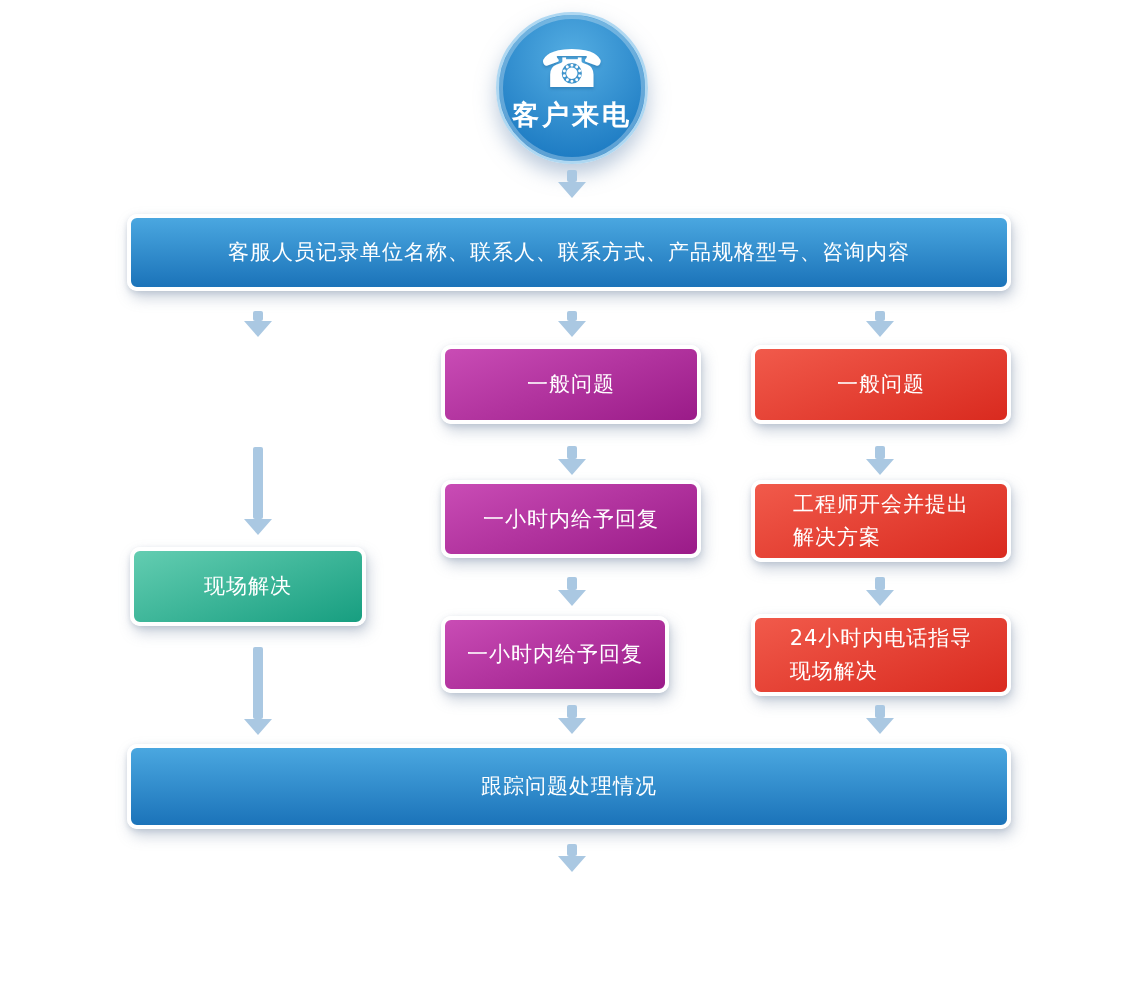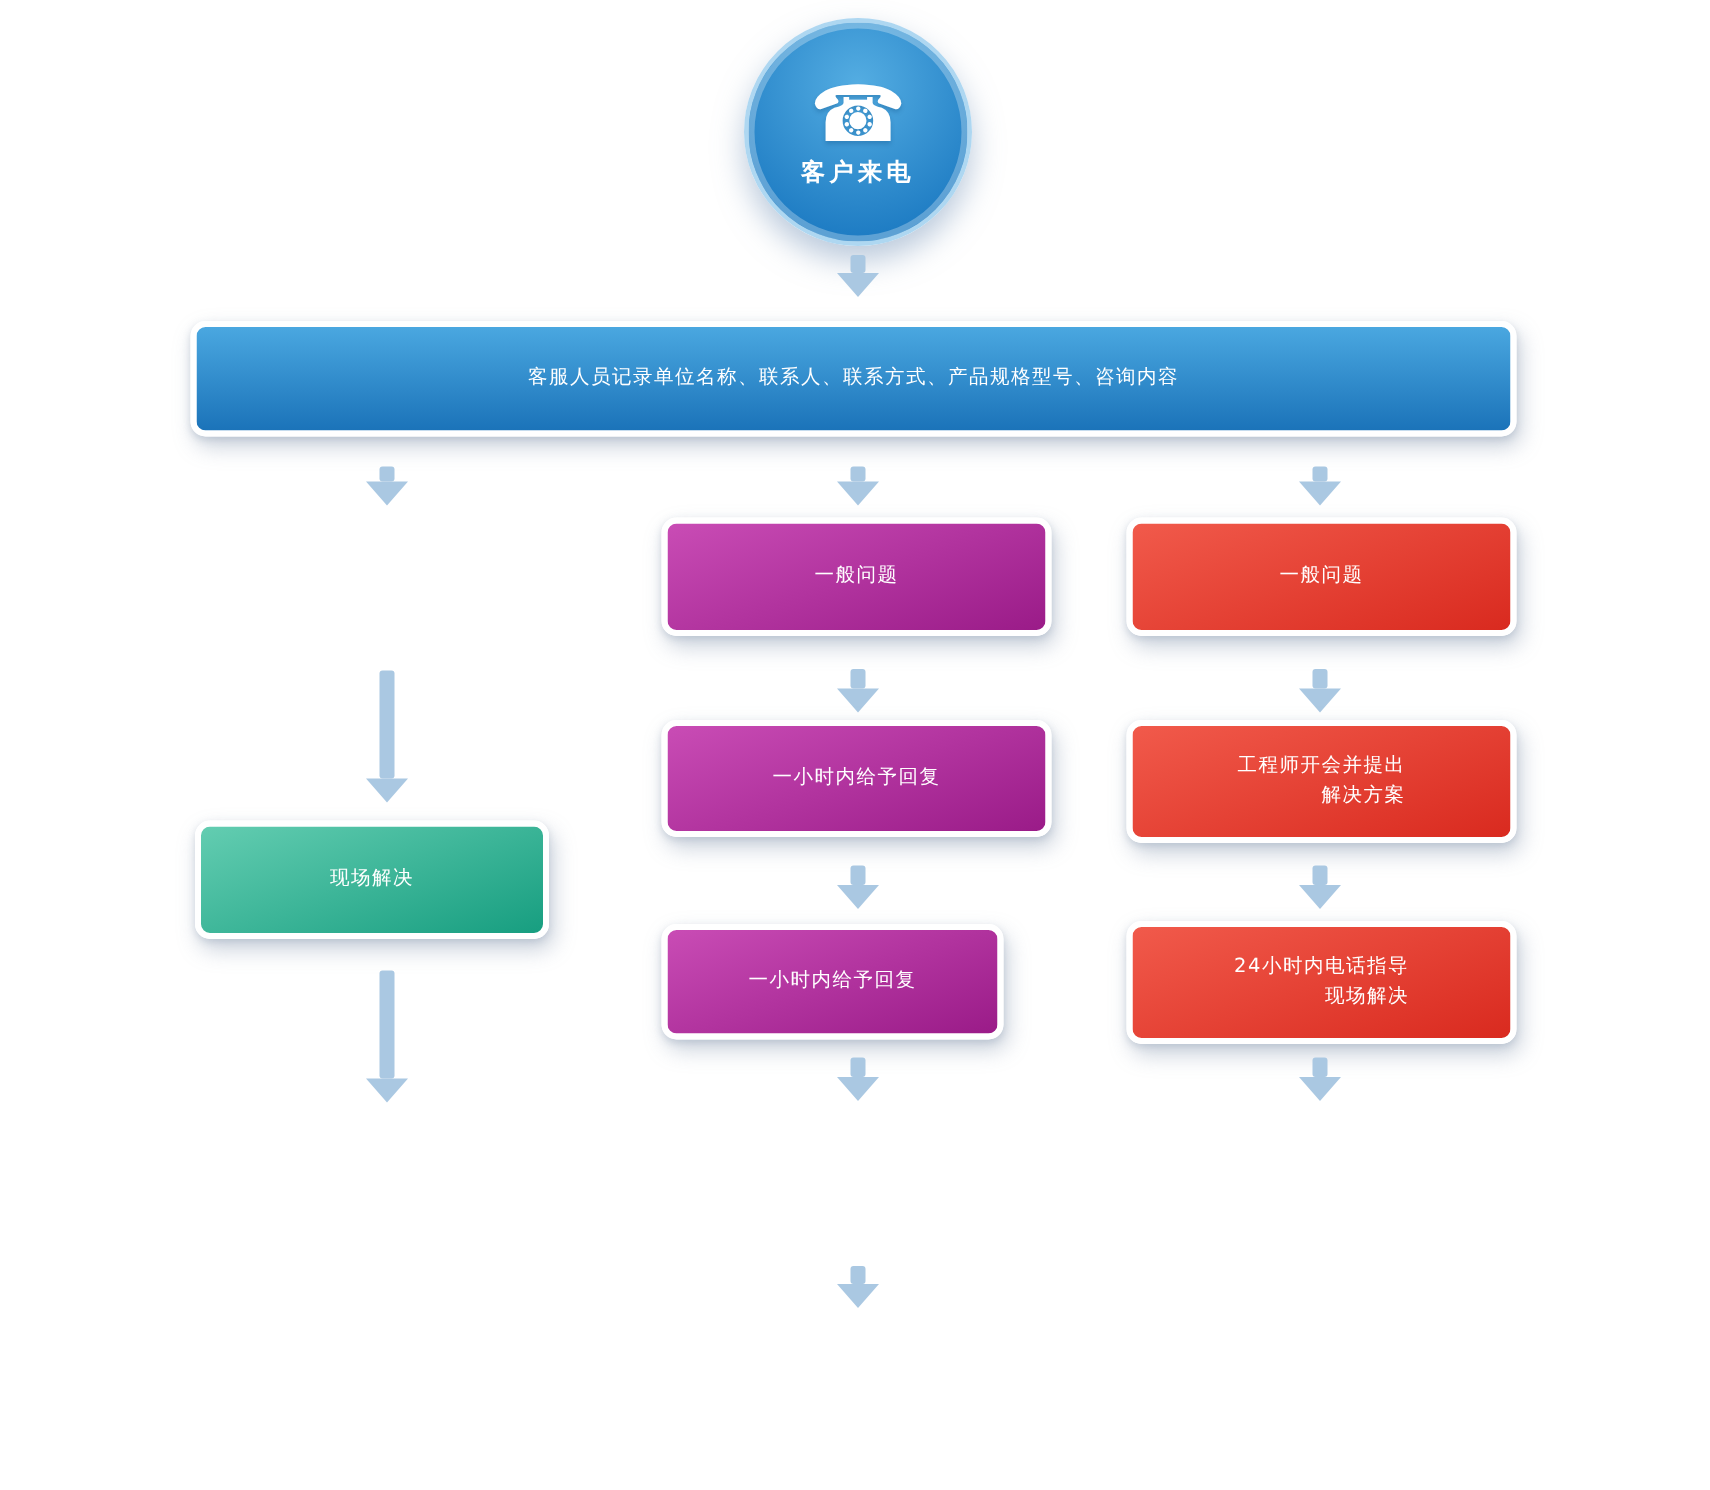--- a/index.html
+++ b/index.html
@@ -5,22 +5,22 @@
   * { margin:0; padding:0; box-sizing:border-box; }
   html,body { background:#ffffff; }
   body { font-family:"DejaVu Sans","Liberation Sans",sans-serif; }
 
   .canvas { position:relative; width:1140px; height:993px; margin:0 auto; background:#ffffff; overflow:hidden; }
 
   
   .node {
     position:absolute;
     display:flex; align-items:center; justify-content:center;
-    text-align:right;
-    color:#ffffff; font-size:13px; letter-spacing:1px;
+    text-align:left;
+    color:#ffffff; font-size:21px; letter-spacing:1px;
     white-space:pre-line; line-height:1.55;
     border:4px solid #ffffff;
     border-radius:10px;
     box-shadow:3px 7px 14px rgba(120,140,165,.38), 0 2px 5px rgba(120,140,165,.25);
   }
   .blue    { background:linear-gradient(180deg,#4aa7e0,#1b73b9); }
   .green   { background:linear-gradient(160deg,#63cdb1,#179e80); }
   .magenta { background:linear-gradient(160deg,#c94cb5,#9a1b88); }
   .red     { background:linear-gradient(160deg,#f15a4b,#d92a1f); }
 
@@ -35,21 +35,21 @@
   
   .start {
     position:absolute; left:496px; top:12px; width:152px; height:152px;
     border-radius:50%;
     background:radial-gradient(circle at 50% 28%, #54ade2, #1f7dc4 78%);
     border:3px solid #aed7f1;
     box-shadow:0 10px 20px rgba(120,150,185,.5), inset 0 0 0 4px rgba(255,255,255,.28);
     display:flex; flex-direction:column; align-items:center; justify-content:center;
   }
   .phone { font-size:52px; color:#ffffff; line-height:1; text-shadow:0 2px 3px rgba(0,60,110,.25); }
-  .start-label { font-size:16px; font-weight:bold; color:#ffffff; letter-spacing:3px; margin-top:2px; }
+  .start-label { font-size:27px; font-weight:bold; color:#ffffff; letter-spacing:3px; margin-top:2px; }
 </style>
 </head>
 <body>
 
 <div class="canvas">
 
   <div class="start">
     <span class="phone">☎</span>
     <span class="start-label">客户来电</span>
   </div>
@@ -115,20 +115,21 @@
 
   <div class="arrow" style="left:558px; top:705px;">
     <div class="stem" style="height:13px;"></div>
     <div class="head"></div>
   </div>
   <div class="arrow" style="left:866px; top:705px;">
     <div class="stem" style="height:13px;"></div>
     <div class="head"></div>
   </div>
 
+  <div class="node blue" style="left:127px; top:744px; width:884px; height:85px;">跟踪问题处理情况</div>
 
   <div class="arrow" style="left:558px; top:844px;">
     <div class="stem" style="height:12px;"></div>
     <div class="head"></div>
   </div>
 
 
 </div>
 
 </body></html>

